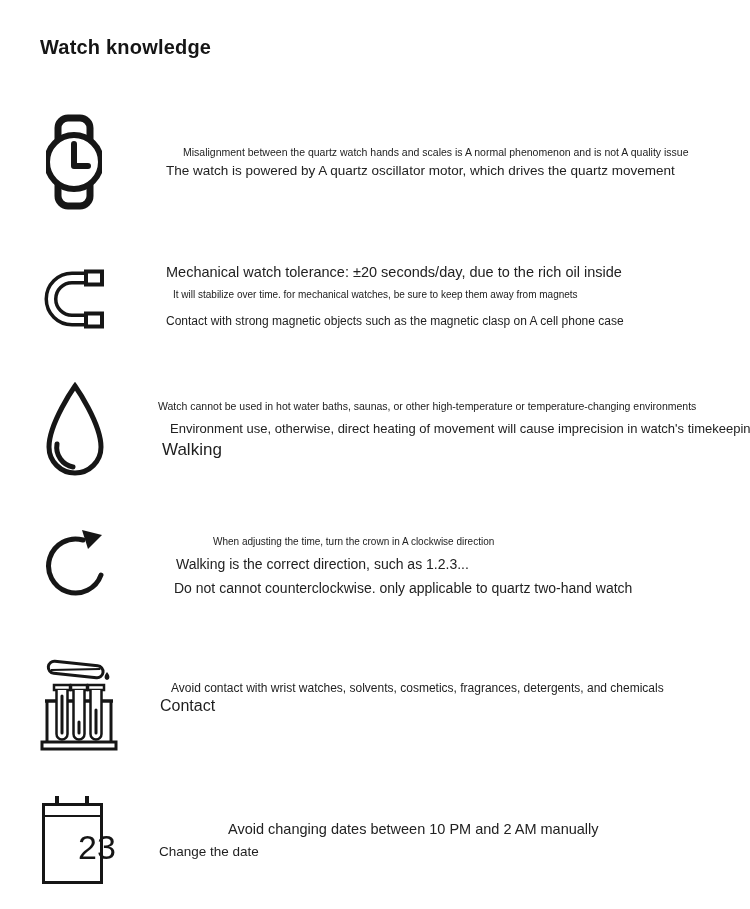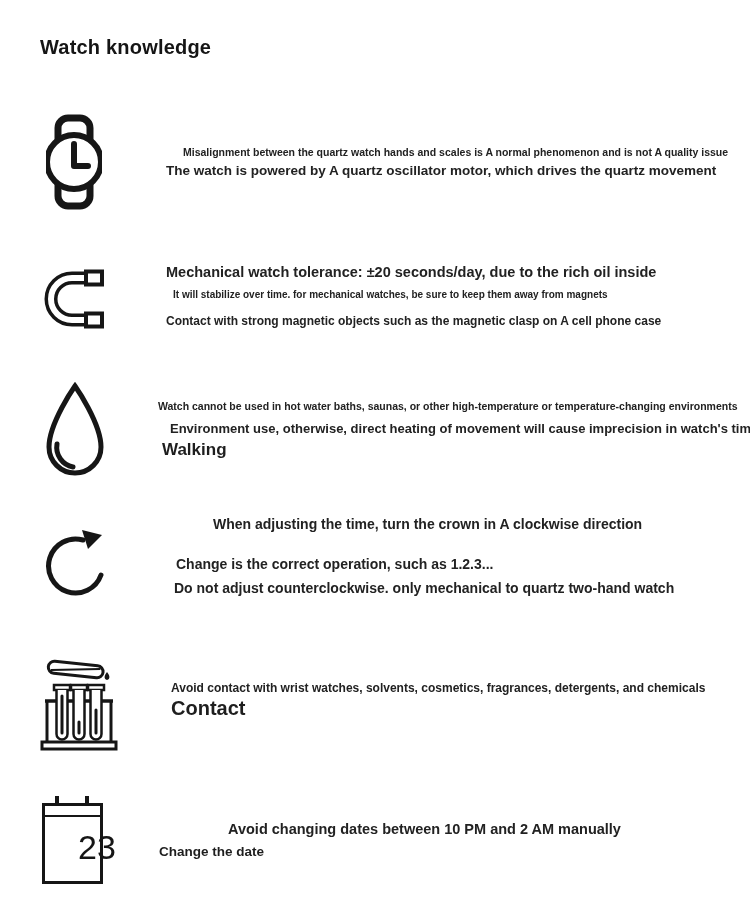--- a/index.html
+++ b/index.html
@@ -2,45 +2,45 @@
 <html><head>
 <meta charset="utf-8">
 <style>
   html,body{margin:0;padding:0;}
   body{
     width:750px;height:909px;position:relative;background:#ffffff;
     font-family:"Liberation Sans","DejaVu Sans",sans-serif;
     color:#1e1e1e;overflow:hidden;
   }
   .abs{position:absolute;white-space:nowrap;}
-  .b{font-weight:700;padding-left:16px;}
+  .b{font-weight:400;padding-left:16px;}
   
   .page-title{left:40px;top:36px;font-size:20px;font-weight:700;letter-spacing:.2px;color:#151515;}
   
   .icon{position:absolute;}
   .icon svg{display:block;}
   .ic-watch{left:46px;top:114px;}
   .ic-magnet{left:44px;top:266px;}
   .ic-drop{left:42px;top:381px;}
   .ic-rotate{left:44px;top:524px;}
   .ic-chem{left:40px;top:648px;}
   
   .s1-l1{left:167px;top:146px;font-size:10.5px;}
   .s1-l2{left:150px;top:163px;font-size:13.5px;}
   .s2-l1{left:150px;top:264px;font-size:14.5px;}
   .s2-l2{left:157px;top:289px;font-size:10px;}
   .s2-l3{left:150px;top:314px;font-size:12px;}
   .s3-l1{left:142px;top:400px;font-size:10.5px;}
   .s3-l2{left:154px;top:421px;font-size:13px;}
   .s3-h {left:146px;top:440px;font-size:17px;}
-  .s4-l1{left:197px;top:516px;font-size:14px;}
+  .s4-l1{left:197px;top:536px;font-size:10px;}
   .s4-l2{left:160px;top:556px;font-size:14px;}
   .s4-l3{left:158px;top:580px;font-size:14px;}
   .s5-l1{left:155px;top:681px;font-size:12px;}
-  .s5-h {left:155px;top:697px;font-size:20px;}
+  .s5-h {left:144px;top:697px;font-size:16px;}
   .s6-l1{left:212px;top:821px;font-size:14.5px;}
   .s6-h {left:143px;top:844px;font-size:13.5px;}
   .tx{color:#222;}
   
   .calendar{position:absolute;left:42px;top:796px;width:62px;height:90px;}
   .cal-box{
     position:absolute;left:0;top:7px;width:55px;height:75px;
     border:3.5px solid #161616;background:#fff;
   }
   .cal-head{height:9px;border-bottom:2.5px solid #161616;}
@@ -96,22 +96,22 @@
 </div>
 
 <div>
   <span class="icon ic-rotate">
     <svg width="66" height="78" viewBox="0 0 66 78" fill="none">
       <path d="M39 16 A27 27 0 1 0 57 51" stroke="#161616" stroke-width="5" stroke-linecap="round"></path>
       <polygon points="58,11 38,6 44,25" fill="#161616"></polygon>
     </svg>
   </span>
   <span class="abs b tx s4-l1">When adjusting the time, turn the crown in A clockwise direction</span>
-  <span class="abs b tx s4-l2">Change is the correct operation, such as 1.2.3...</span>
-  <span class="abs b tx s4-l3">Do not adjust counterclockwise. only mechanical to quartz two-hand watch</span>
+  <span class="abs b tx s4-l2">Walking is the correct direction, such as 1.2.3...</span>
+  <span class="abs b tx s4-l3">Do not cannot counterclockwise. only applicable to quartz two-hand watch</span>
 </div>
 
 <div>
   <span class="icon ic-chem">
     <svg width="78" height="104" viewBox="0 0 78 104" fill="none" stroke="#161616">
       <g transform="rotate(6 12 22)">
         <rect x="8" y="13" width="55" height="12" rx="6" fill="#ffffff" stroke-width="3"></rect>
         <line x1="11" y1="22" x2="60" y2="16" stroke-width="2"></line>
       </g>
       <path d="M67 24 c3.2 4 3.2 7 0 8 c-3.2 -1 -3.2 -4 0 -8" fill="#161616" stroke="none"></path>

